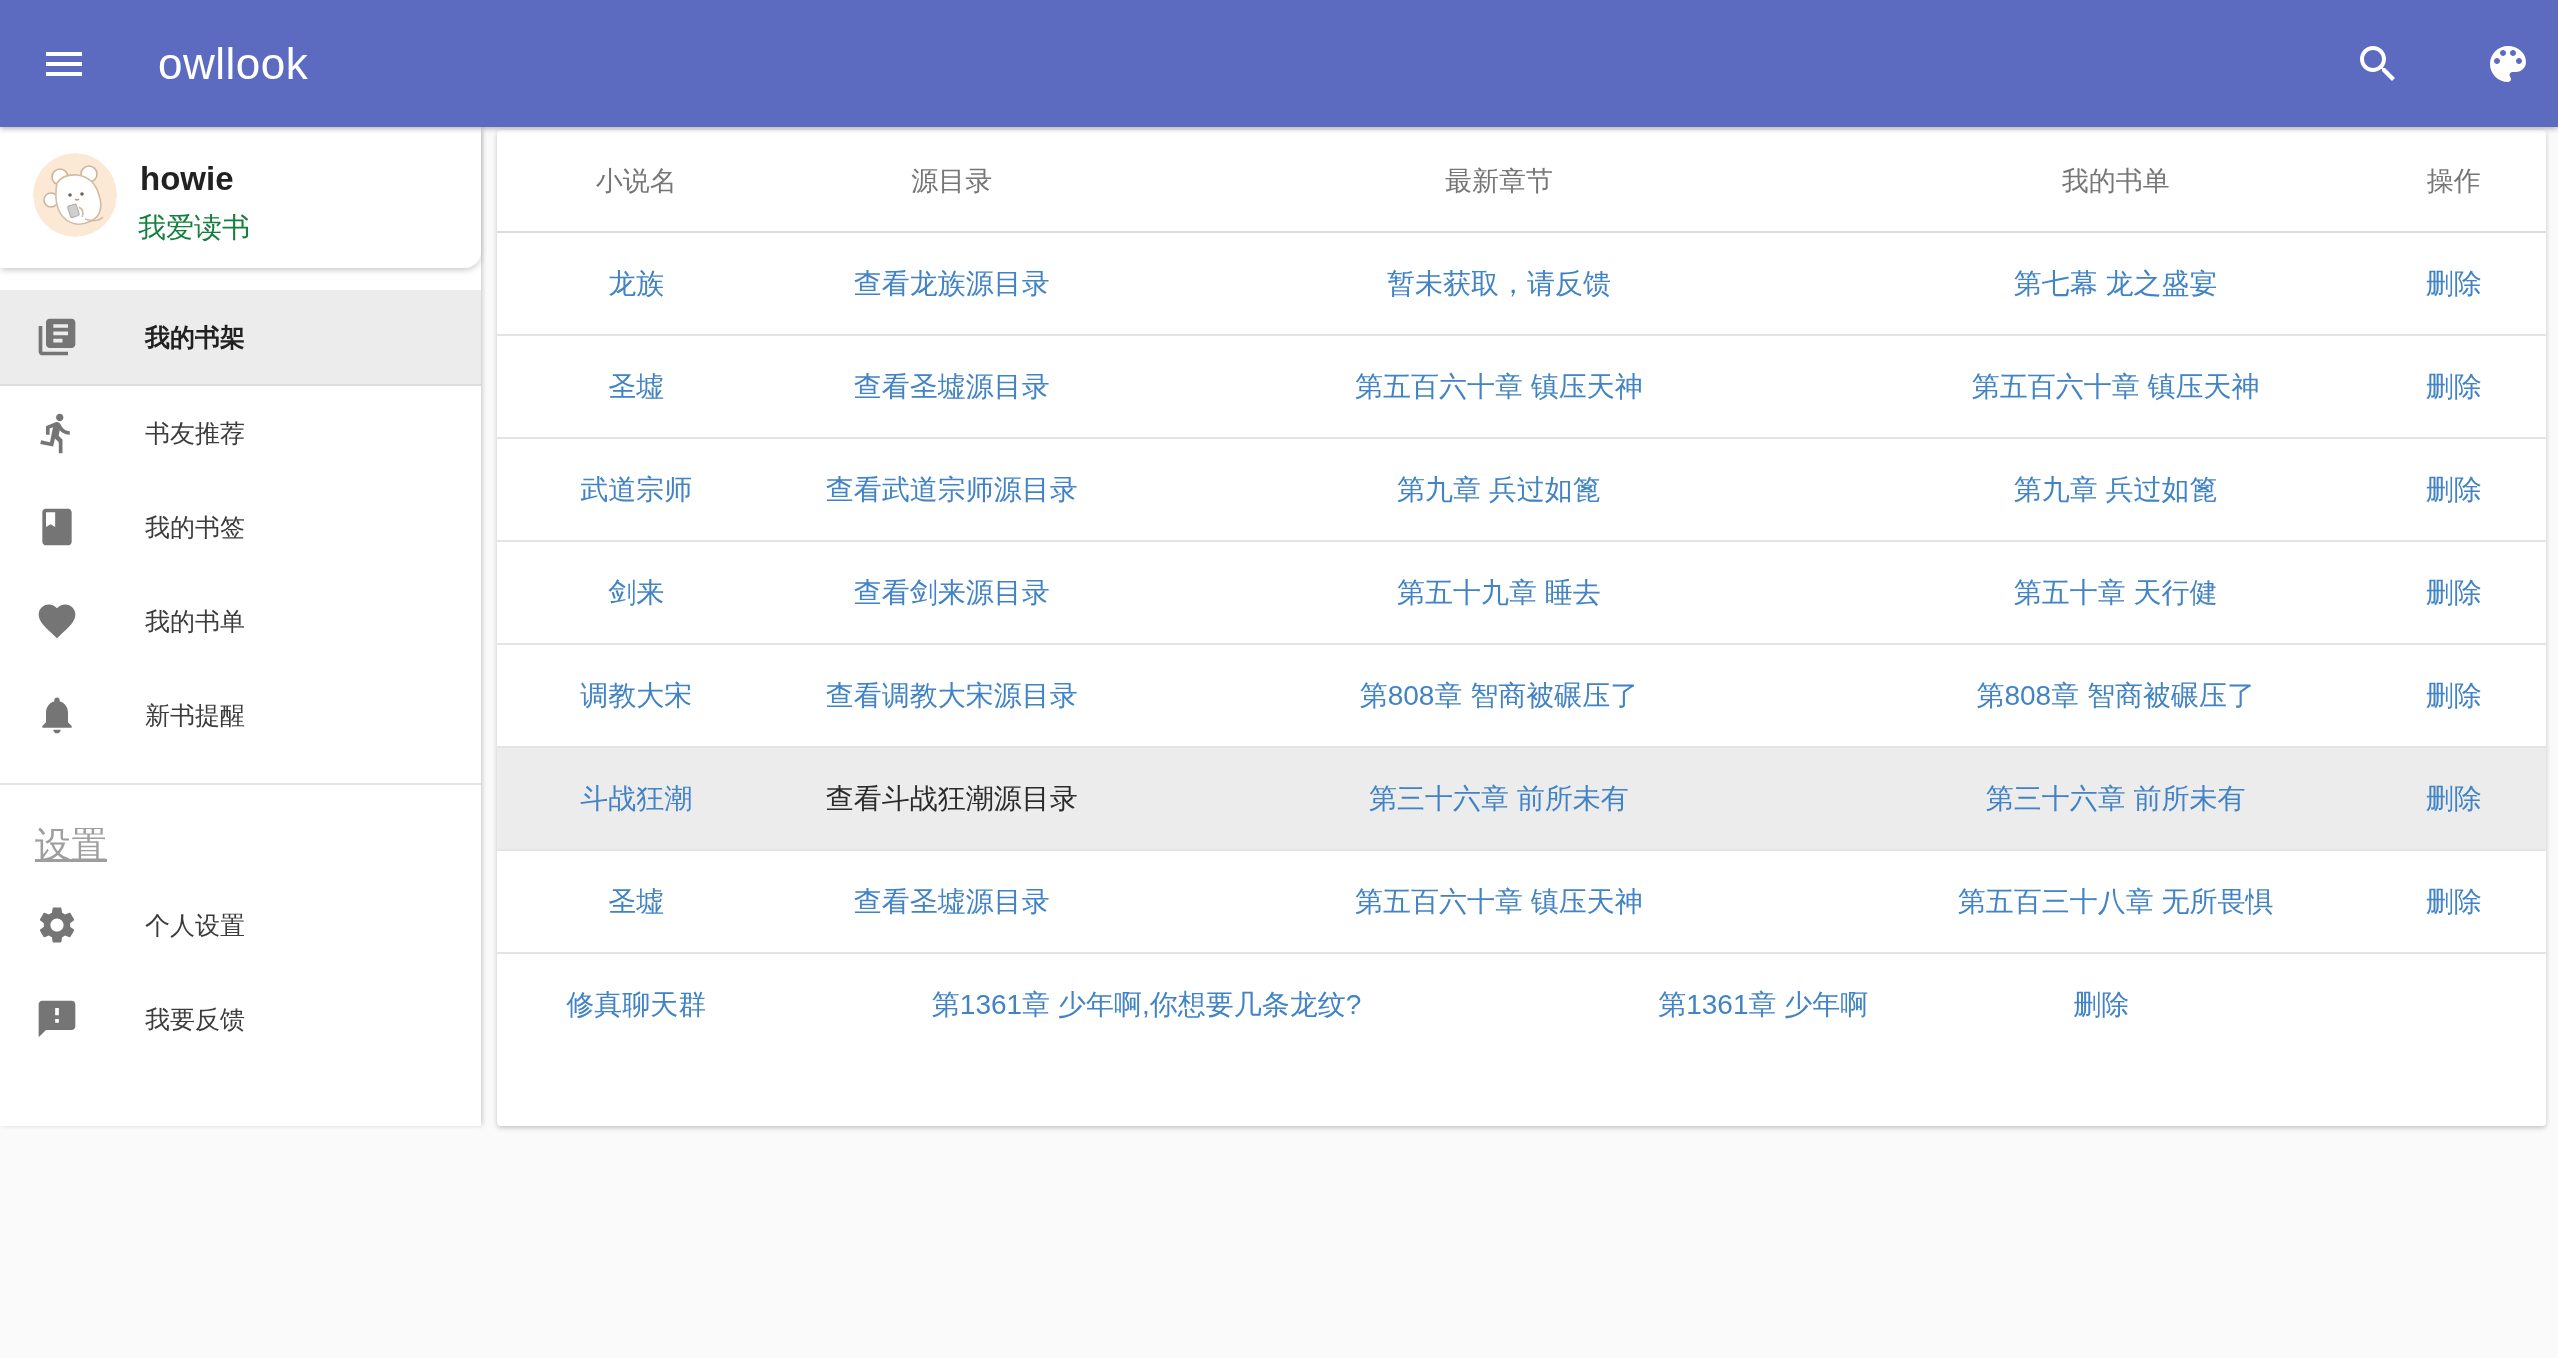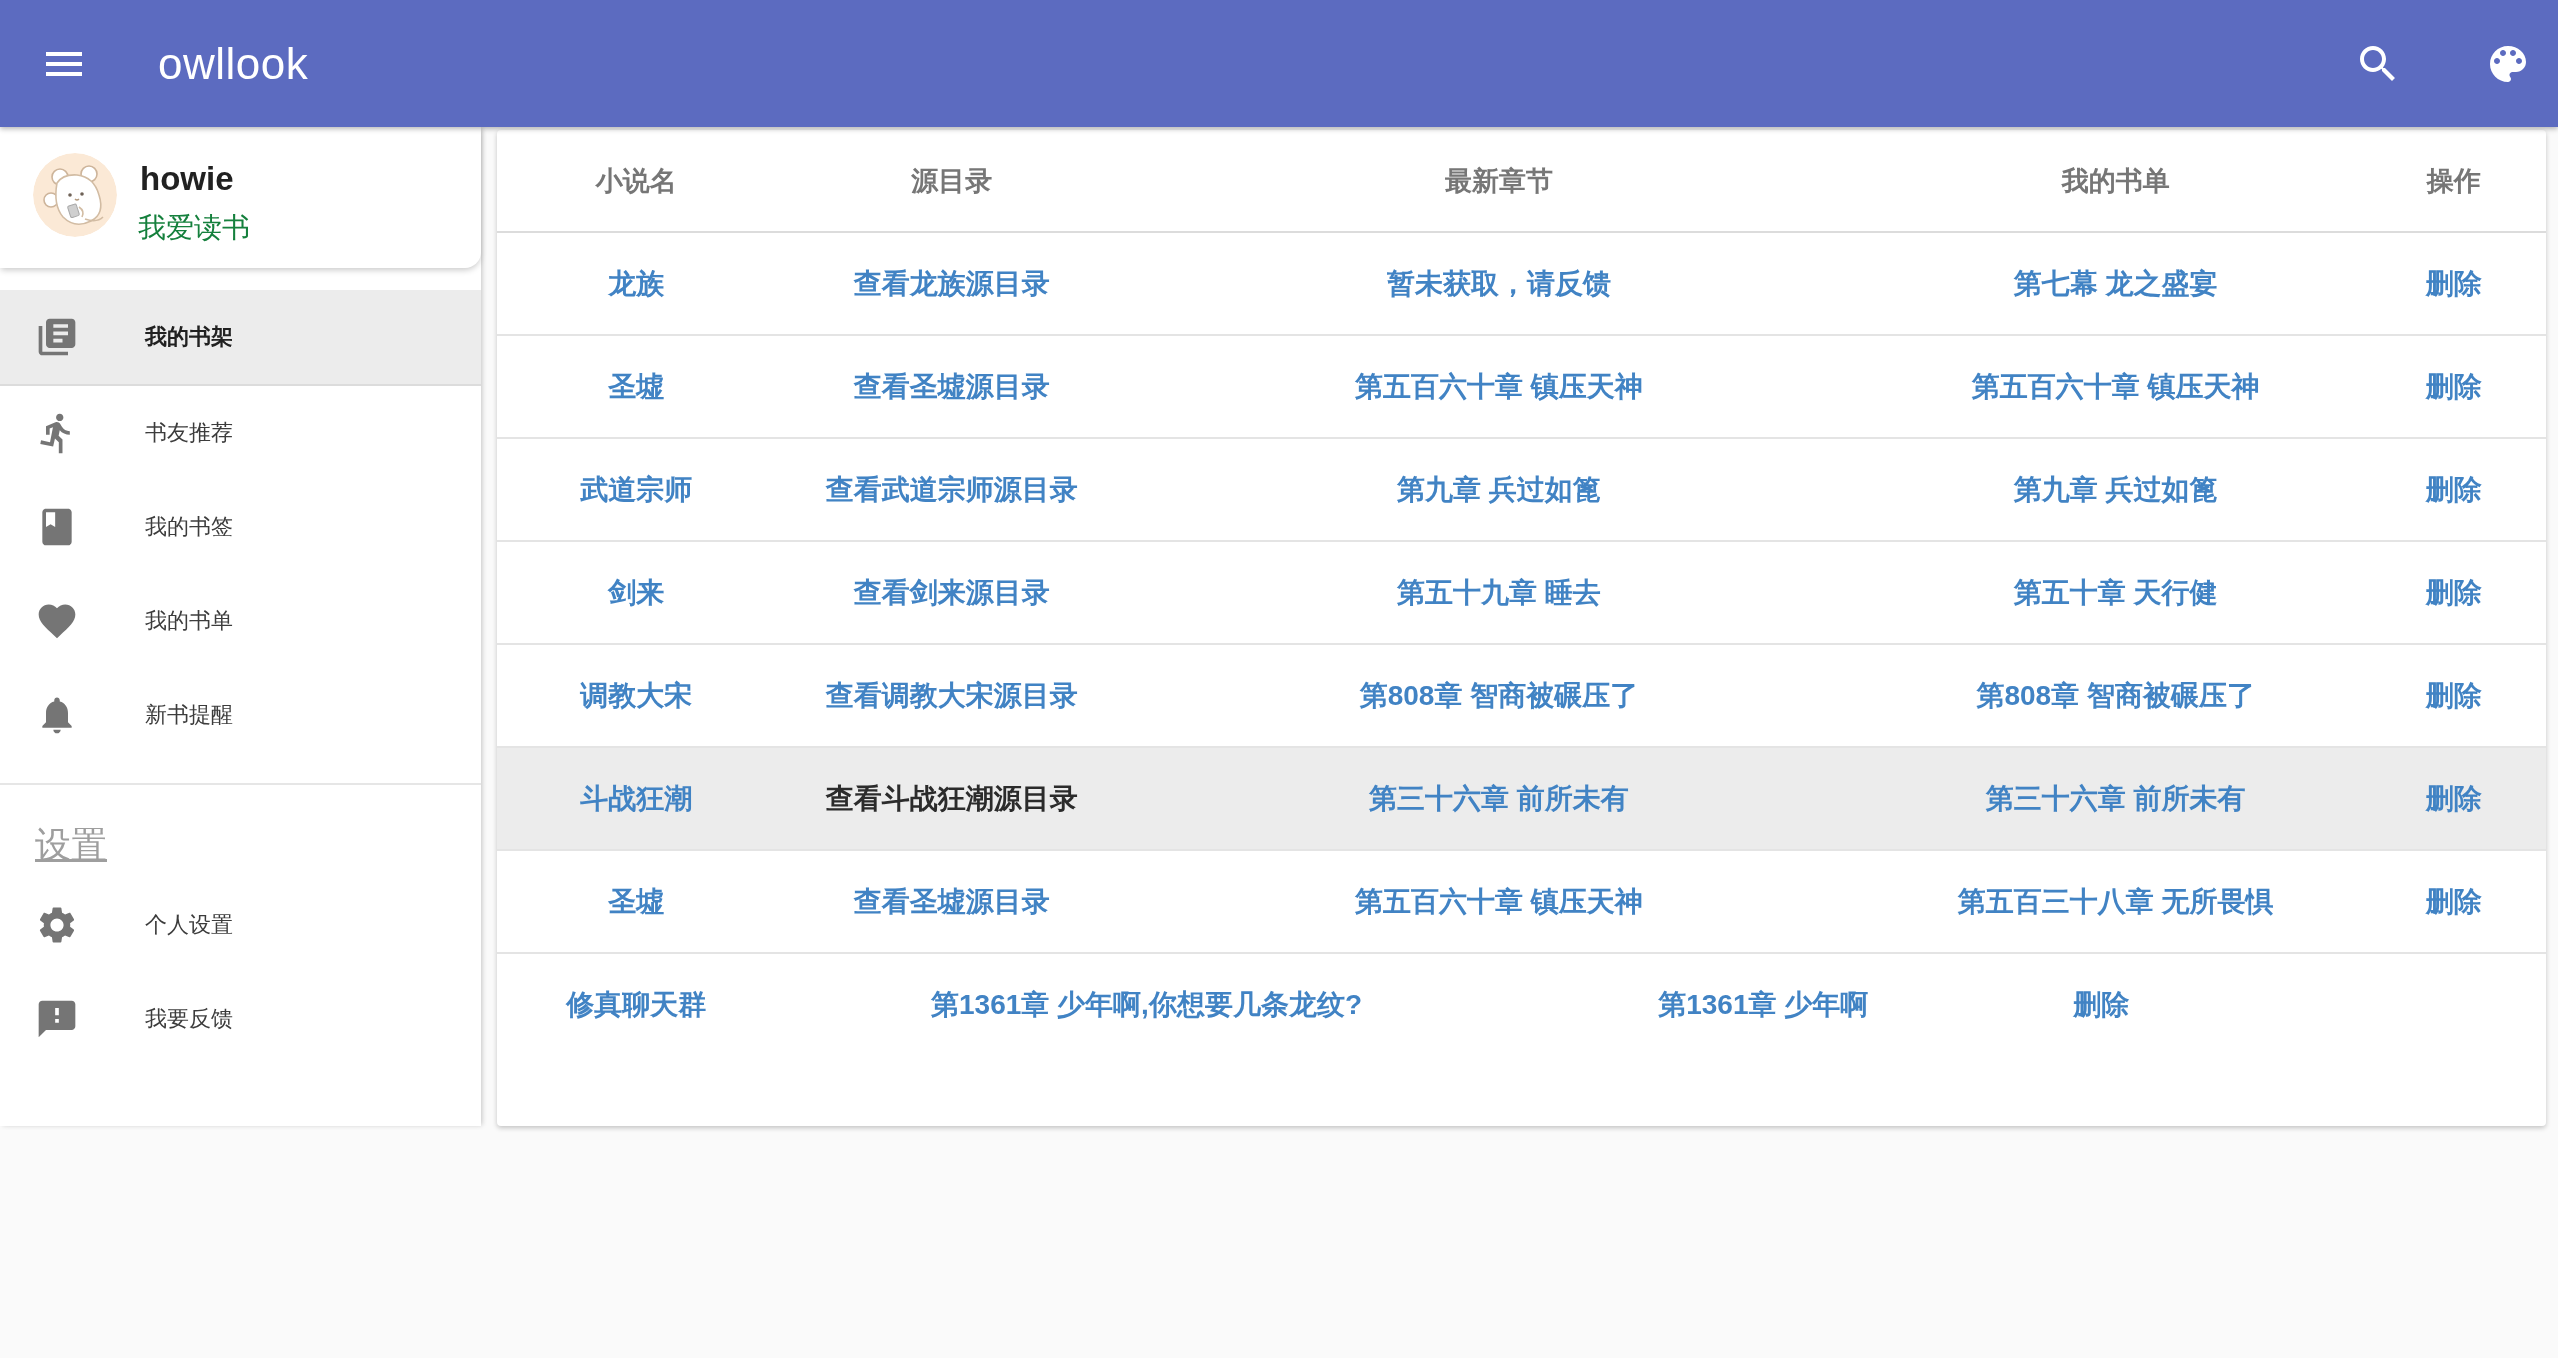--- a/index.html
+++ b/index.html
@@ -24,37 +24,37 @@
   .profile{position:relative;height:141px;background:#fff;border-radius:0 0 16px 0;
            box-shadow:0 3px 6px -1px rgba(0,0,0,.22);z-index:3;}
   .avatar{position:absolute;left:33px;top:26px;width:84px;height:84px;border-radius:50%;overflow:hidden;}
   .uname{position:absolute;left:140px;top:33px;font-size:33px;font-weight:bold;color:#212121;}
   .utag{position:absolute;left:138px;top:82px;font-size:28px;color:#15803d;}
 
   .nav{margin-top:22px;}
   .nitem{height:94px;display:flex;align-items:center;cursor:pointer;}
   .nitem.sel{background:#ececec;border-bottom:2px solid #dcdcdc;}
   .nitem .nic{width:44px;height:44px;margin-left:35px;flex:0 0 44px;}
-  .nitem .nlbl{margin-left:66px;font-size:22px;color:#3c3c3c;}
+  .nitem .nlbl{margin-left:66px;font-size:25px;color:#3c3c3c;}
   .nitem.sel .nlbl{font-weight:bold;color:#212121;}
   .gicon{fill:#757575;}
 
   .sect{border-top:2px solid #e6e6e6;margin-top:21px;padding:36px 0 0 35px;}
   .sect-lbl{font-size:36px;color:#9e9e9e;text-decoration:underline;}
   .nav2{margin-top:8px;}
 
   
   .card{position:absolute;left:497px;top:130px;width:2049px;height:996px;background:#fff;
         border-radius:4px;box-shadow:0 2px 5px rgba(0,0,0,.22);z-index:5;box-sizing:border-box;}
   .trow{display:flex;align-items:center;height:101px;}
   .trow.head{border-bottom:2px solid #dcdcdc;}
   .trow.body{border-bottom:2px solid #e4e4e4;}
   .trow.body.last{border-bottom:none;}
   .trow.hl{background:#ececec;}
-  .c{display:flex;align-items:center;justify-content:center;text-align:center;height:100%;box-sizing:border-box;padding:0 4px;font-weight:bold;}
+  .c{display:flex;align-items:center;justify-content:center;text-align:center;height:100%;box-sizing:border-box;padding:0 4px;}
   .c1{width:13.6%;} .c2{width:17.2%;} .c3{width:36.2%;} .c4{width:24%;} .c5{width:9%;}
   .hcell{font-size:27px;color:#767676;}
   .lnk{color:#4183c4;text-decoration:none;font-size:28px;cursor:pointer;}
   .lnk.visited{color:#2b2b2b;}
 </style>
 </head>
 <body>
 
 <div class="app">
 

